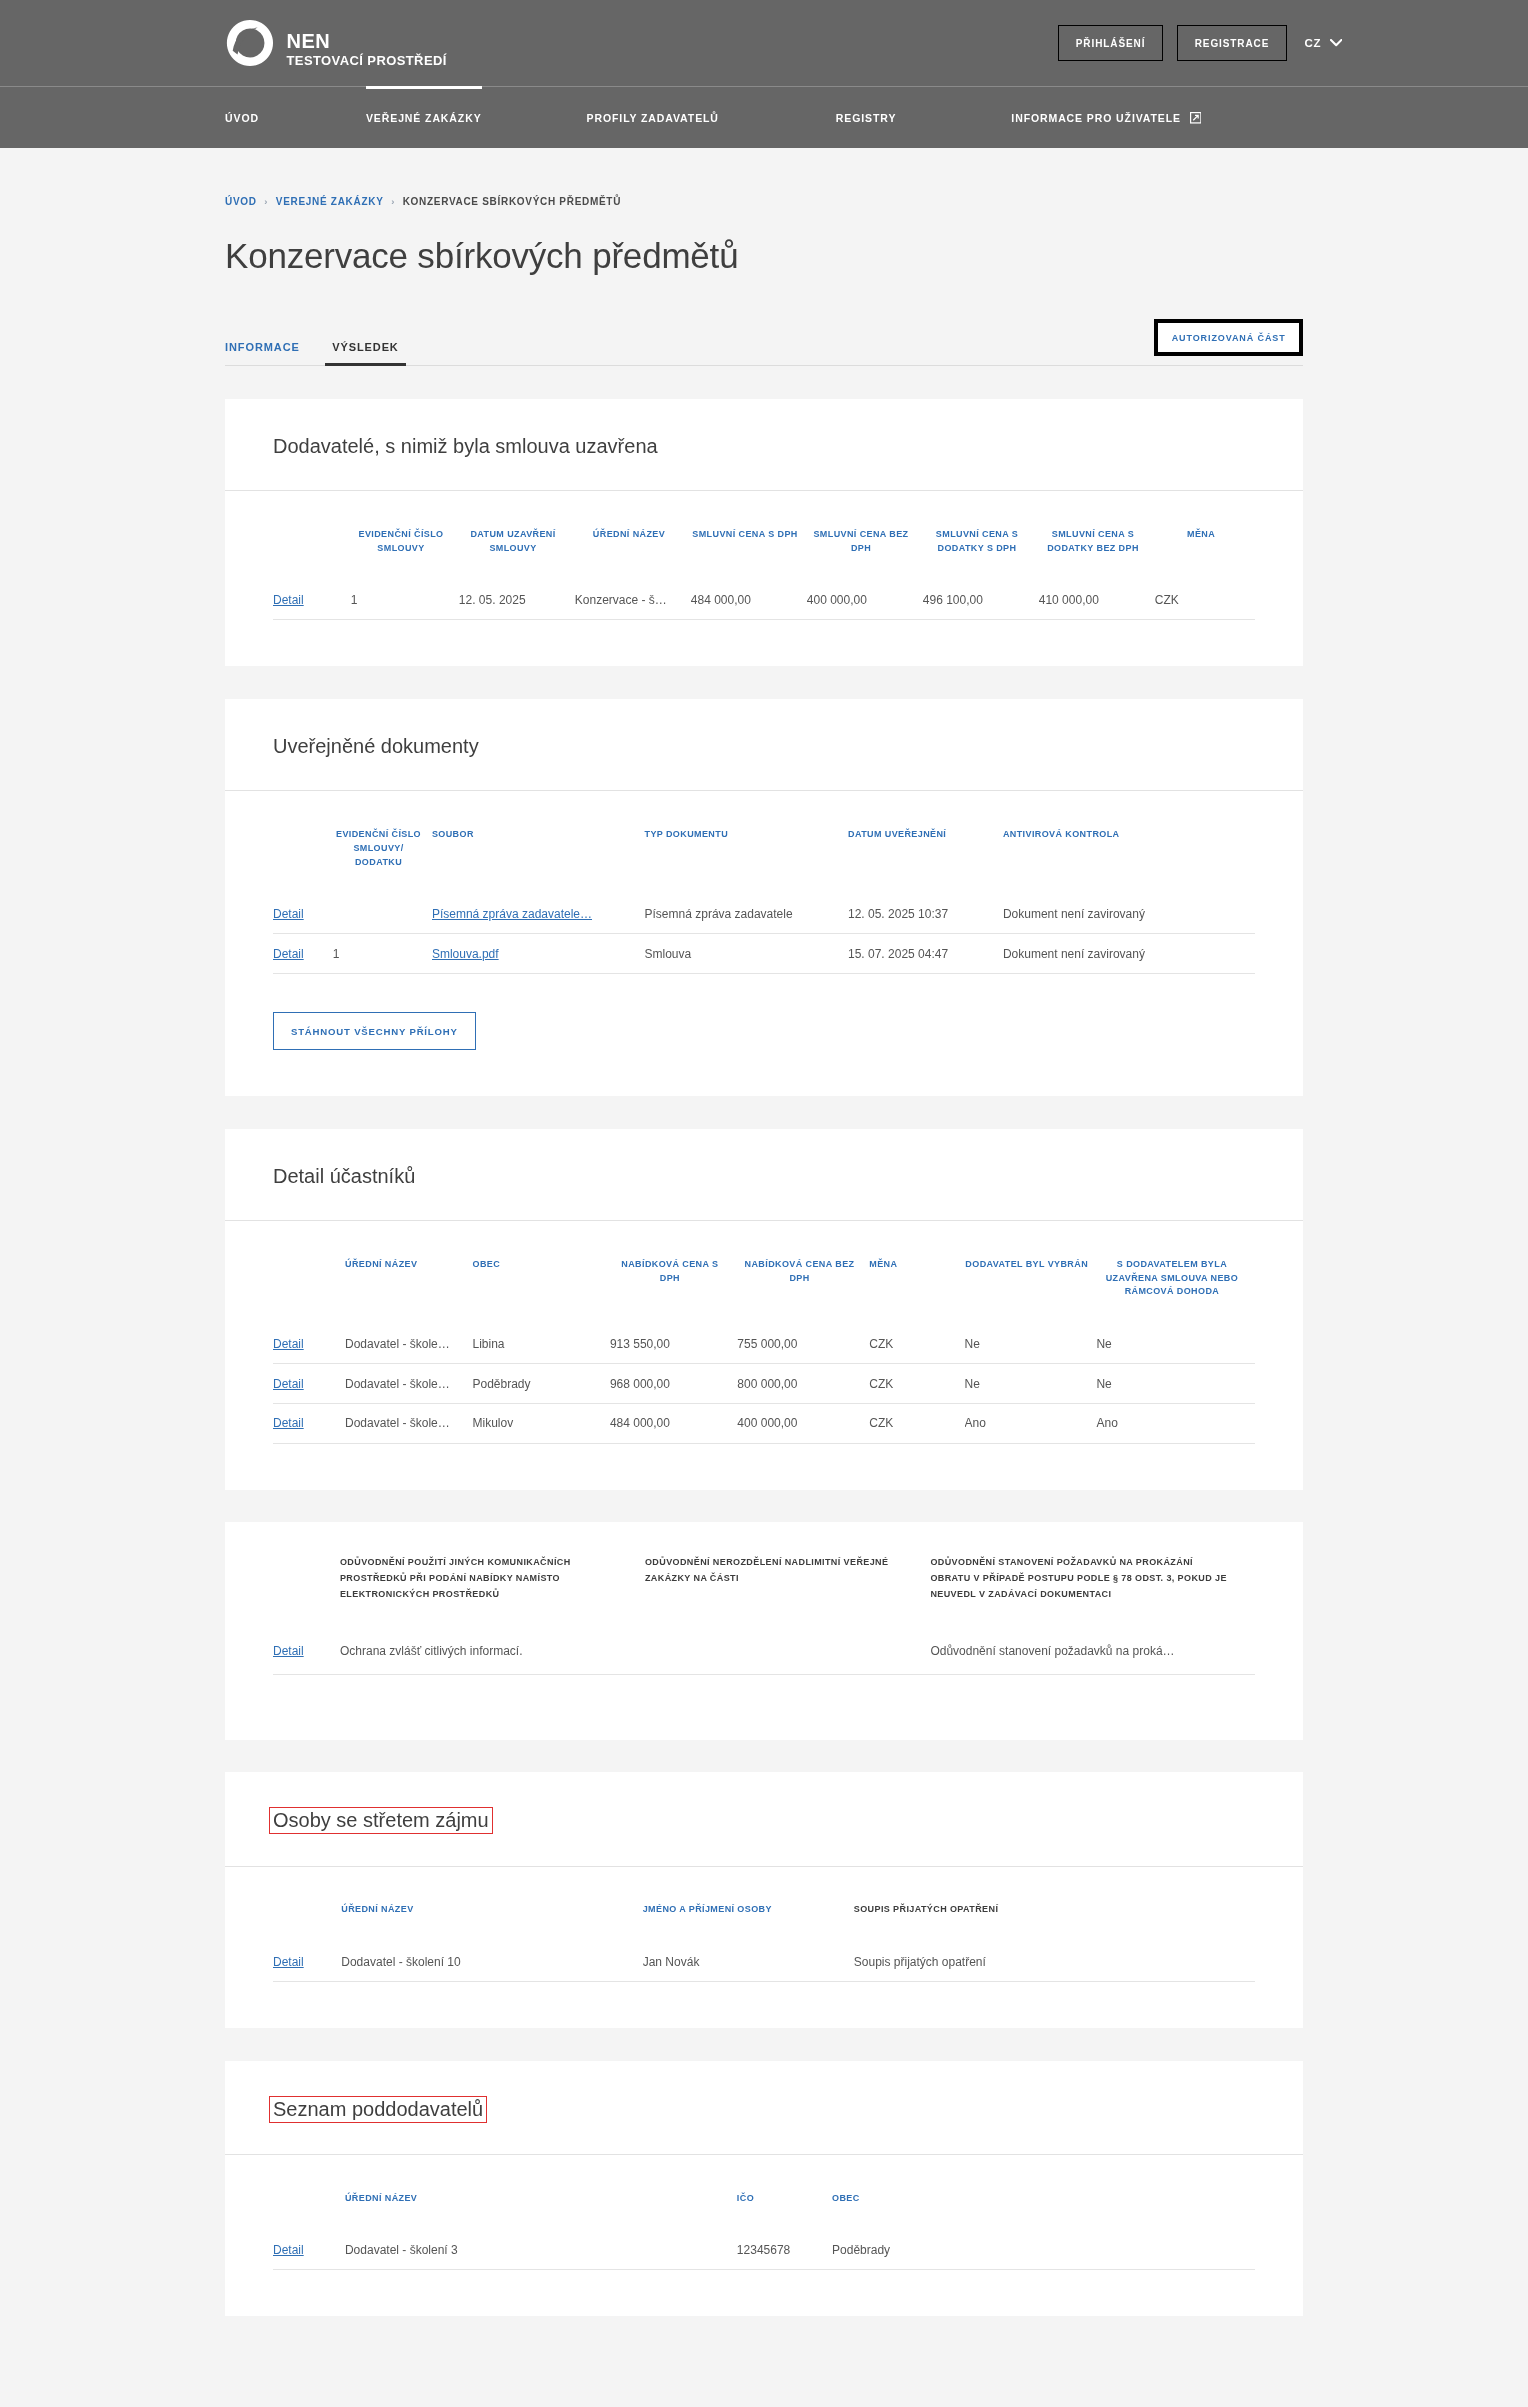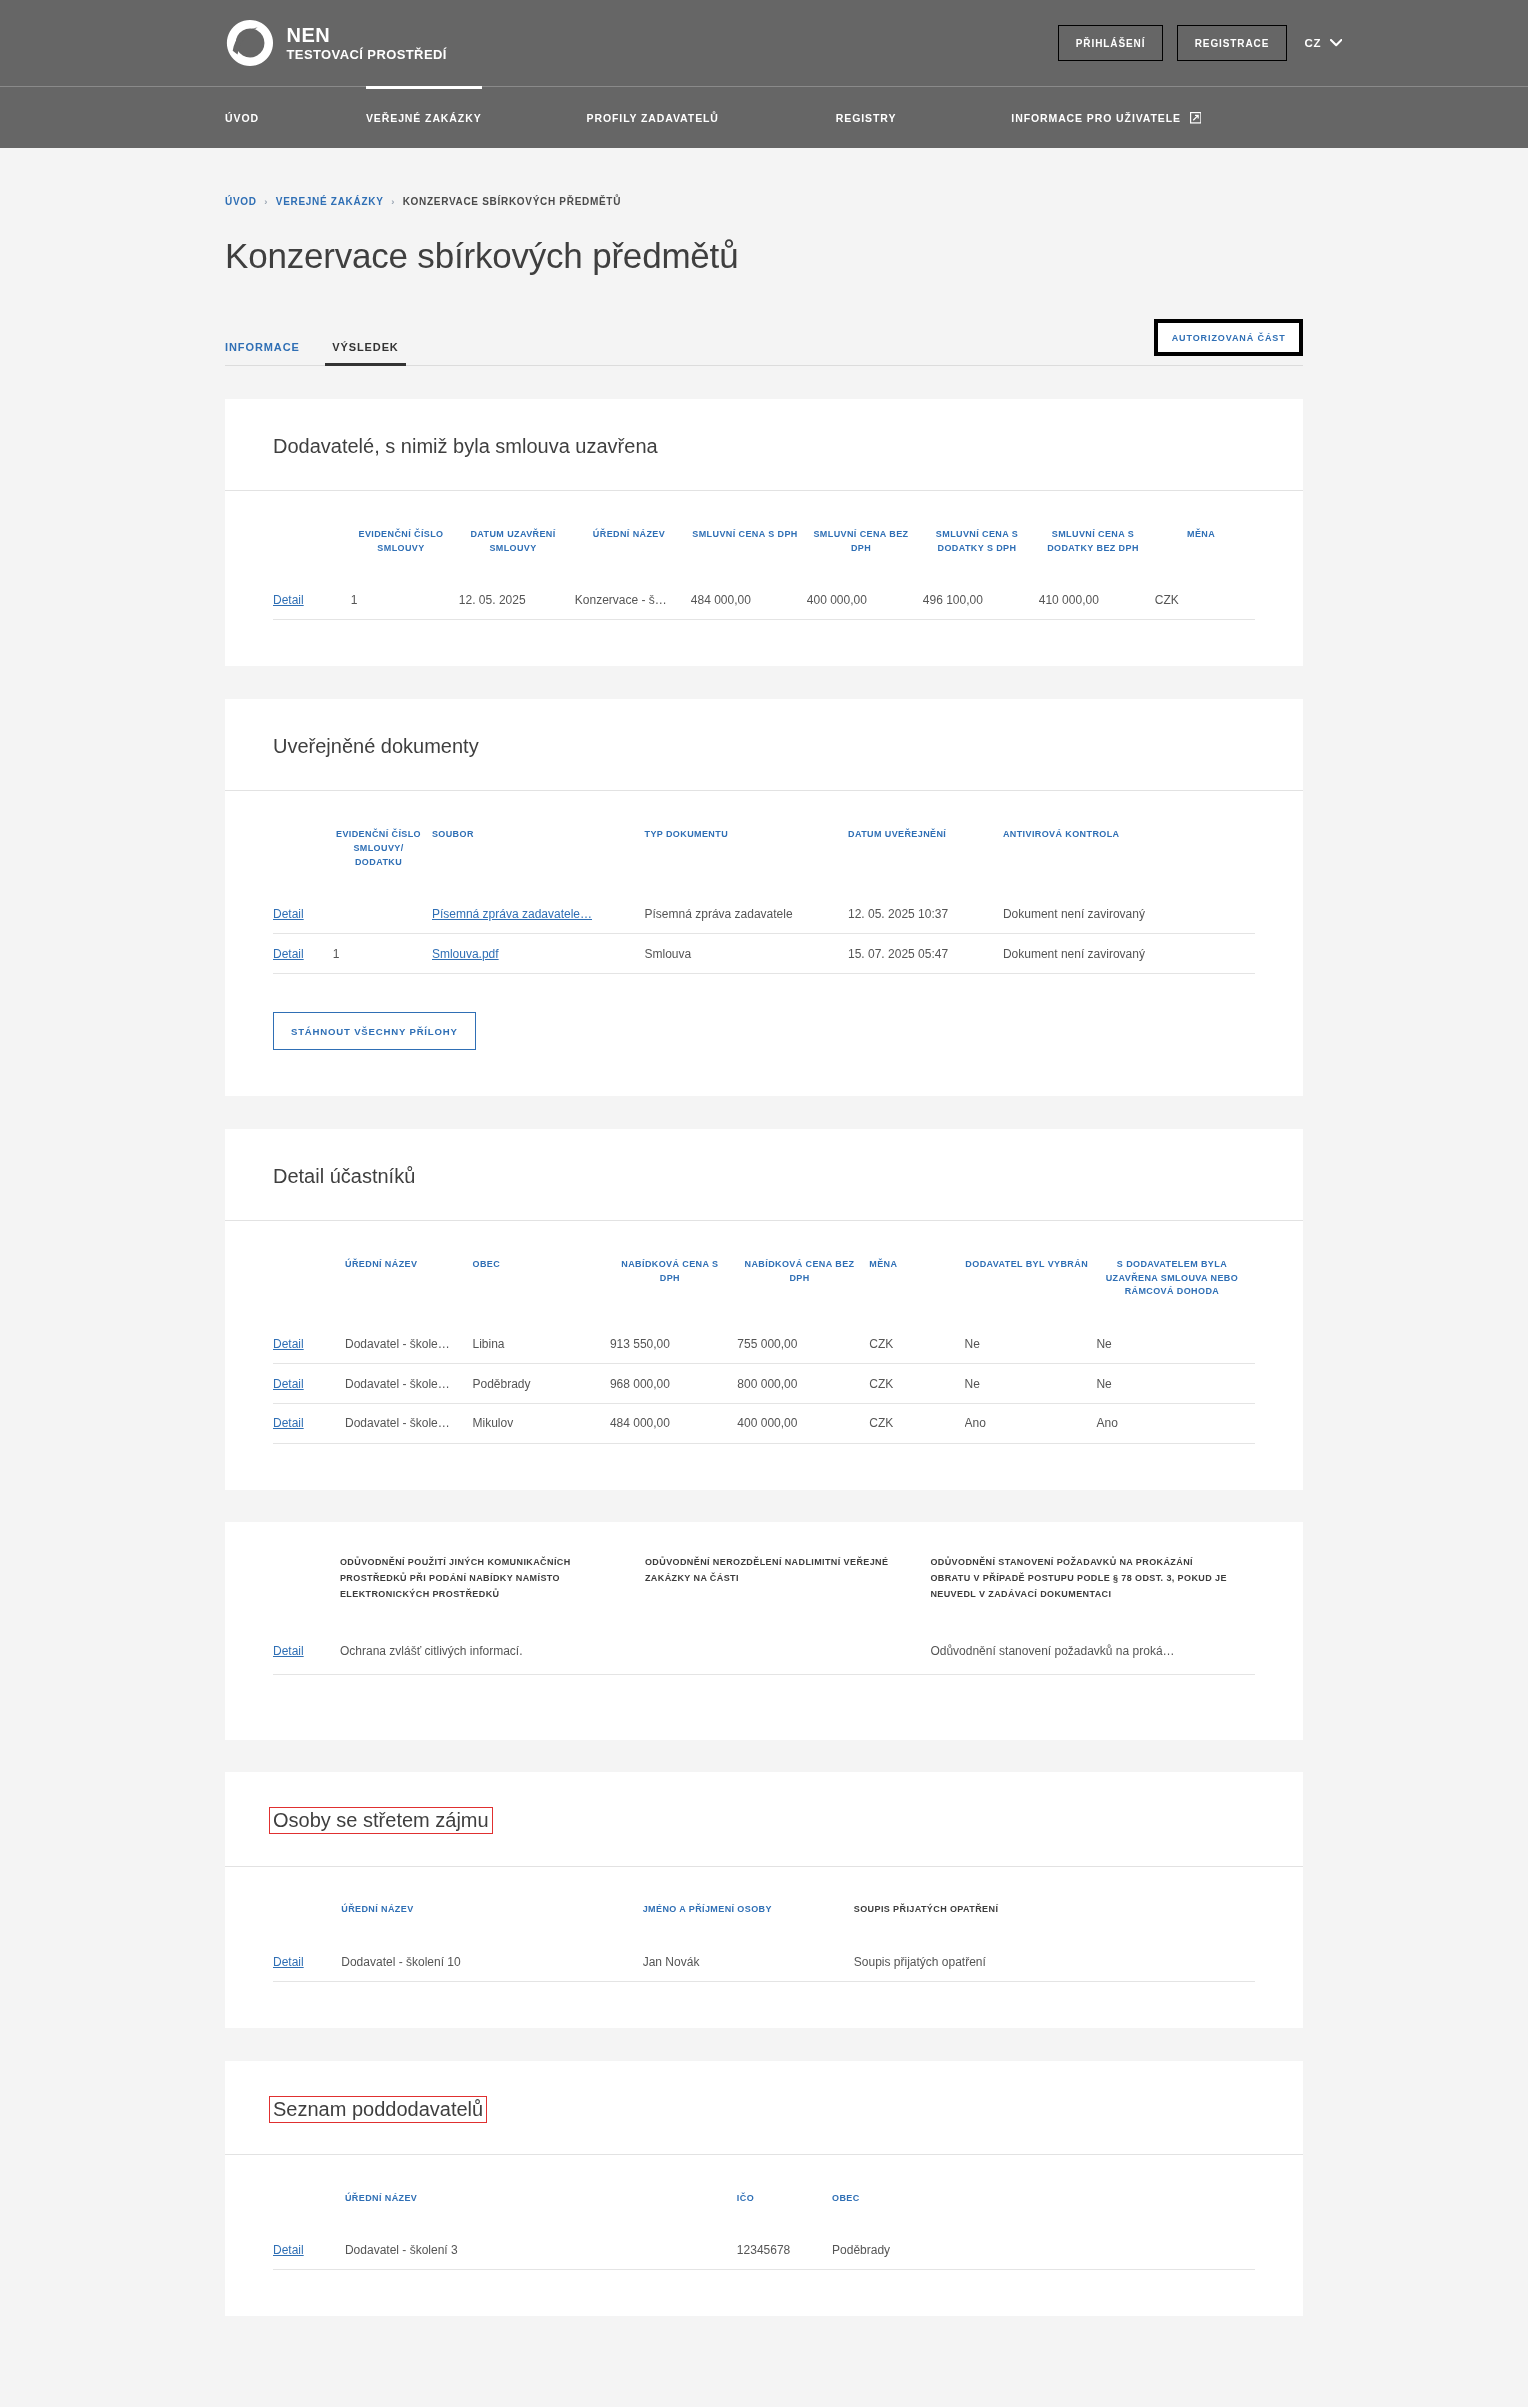--- a/index.html
+++ b/index.html
@@ -22,21 +22,21 @@
   .topbar-inner {
     width: 1262px;
     margin: 0 auto;
     height: 86px;
     display: flex;
     align-items: center;
     position: relative;
   }
   .brand {
     display: flex;
-    align-items: center;
+    align-items: flex-end;
     margin-left: 92px;
     gap: 11.5px;
   }
   .logo-mark {
     width: 50px; height: 50px;
     position: relative;
     flex: none;
   }
   .logo-mark svg { display:block; width:50px; height:50px; }
   .brand-text { line-height: 1.05; }
@@ -450,21 +450,21 @@
             <td>12. 05. 2025 10:37</td>
             <td>Dokument není zavirovaný</td>
           </tr>
           <tr>
             <td><span class="detail-link">Detail</span></td>
             <td>1</td>
             <td>
                 <span class="file-link">Smlouva.pdf</span>
               </td>
             <td>Smlouva</td>
-            <td>15. 07. 2025 05:47</td>
+            <td>15. 07. 2025 04:47</td>
             <td>Dokument není zavirovaný</td>
           </tr>
         </tbody>
       </table>
       <button class="outline-btn">STÁHNOUT VŠECHNY PŘÍLOHY</button>
     </div>
   </section>
 
   <section class="card">
     <div class="card-head">

